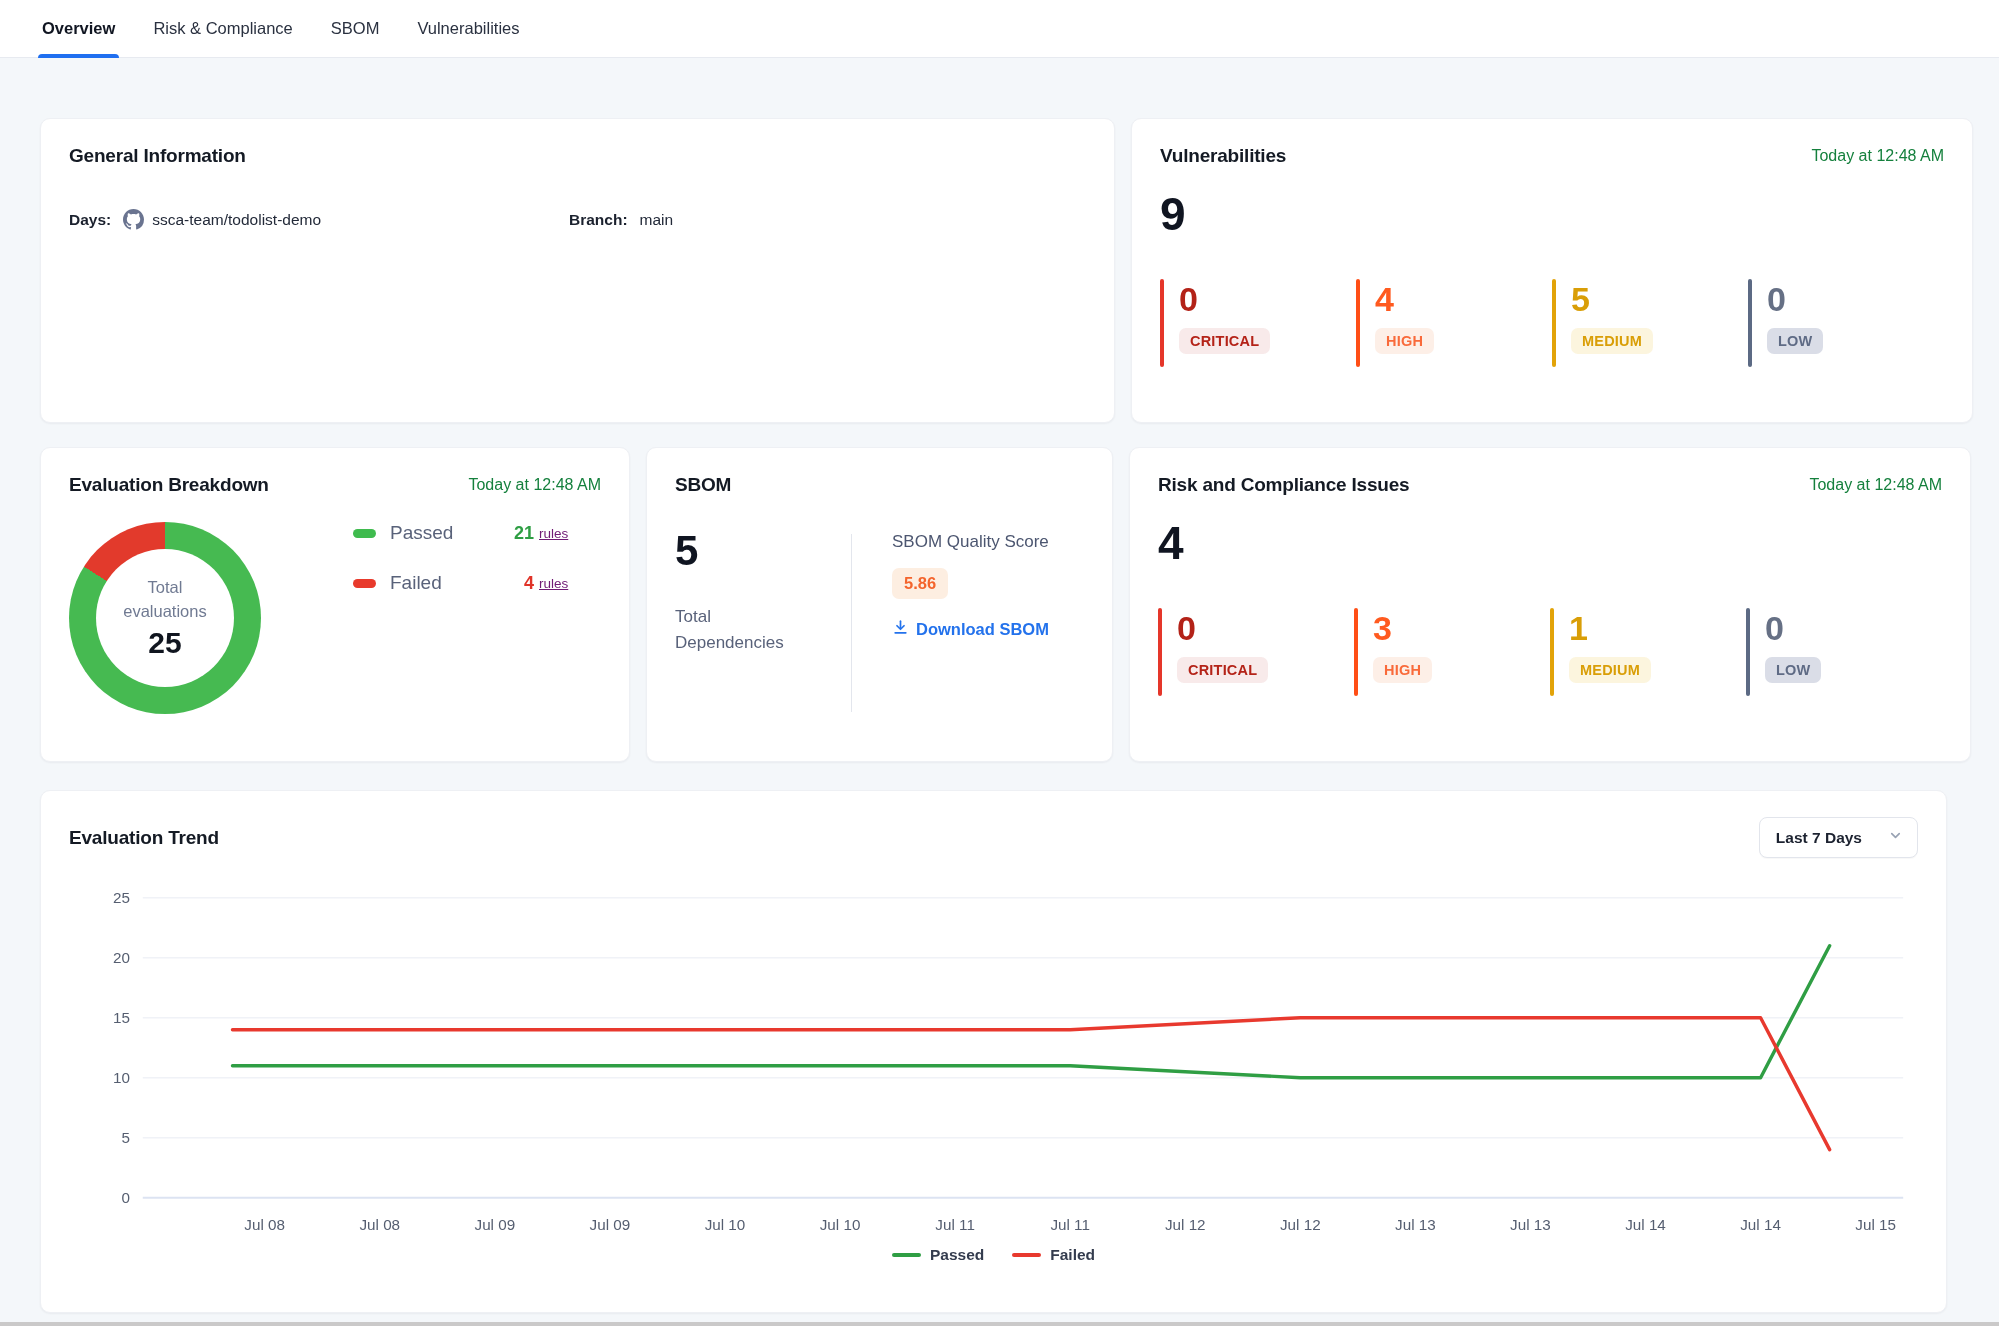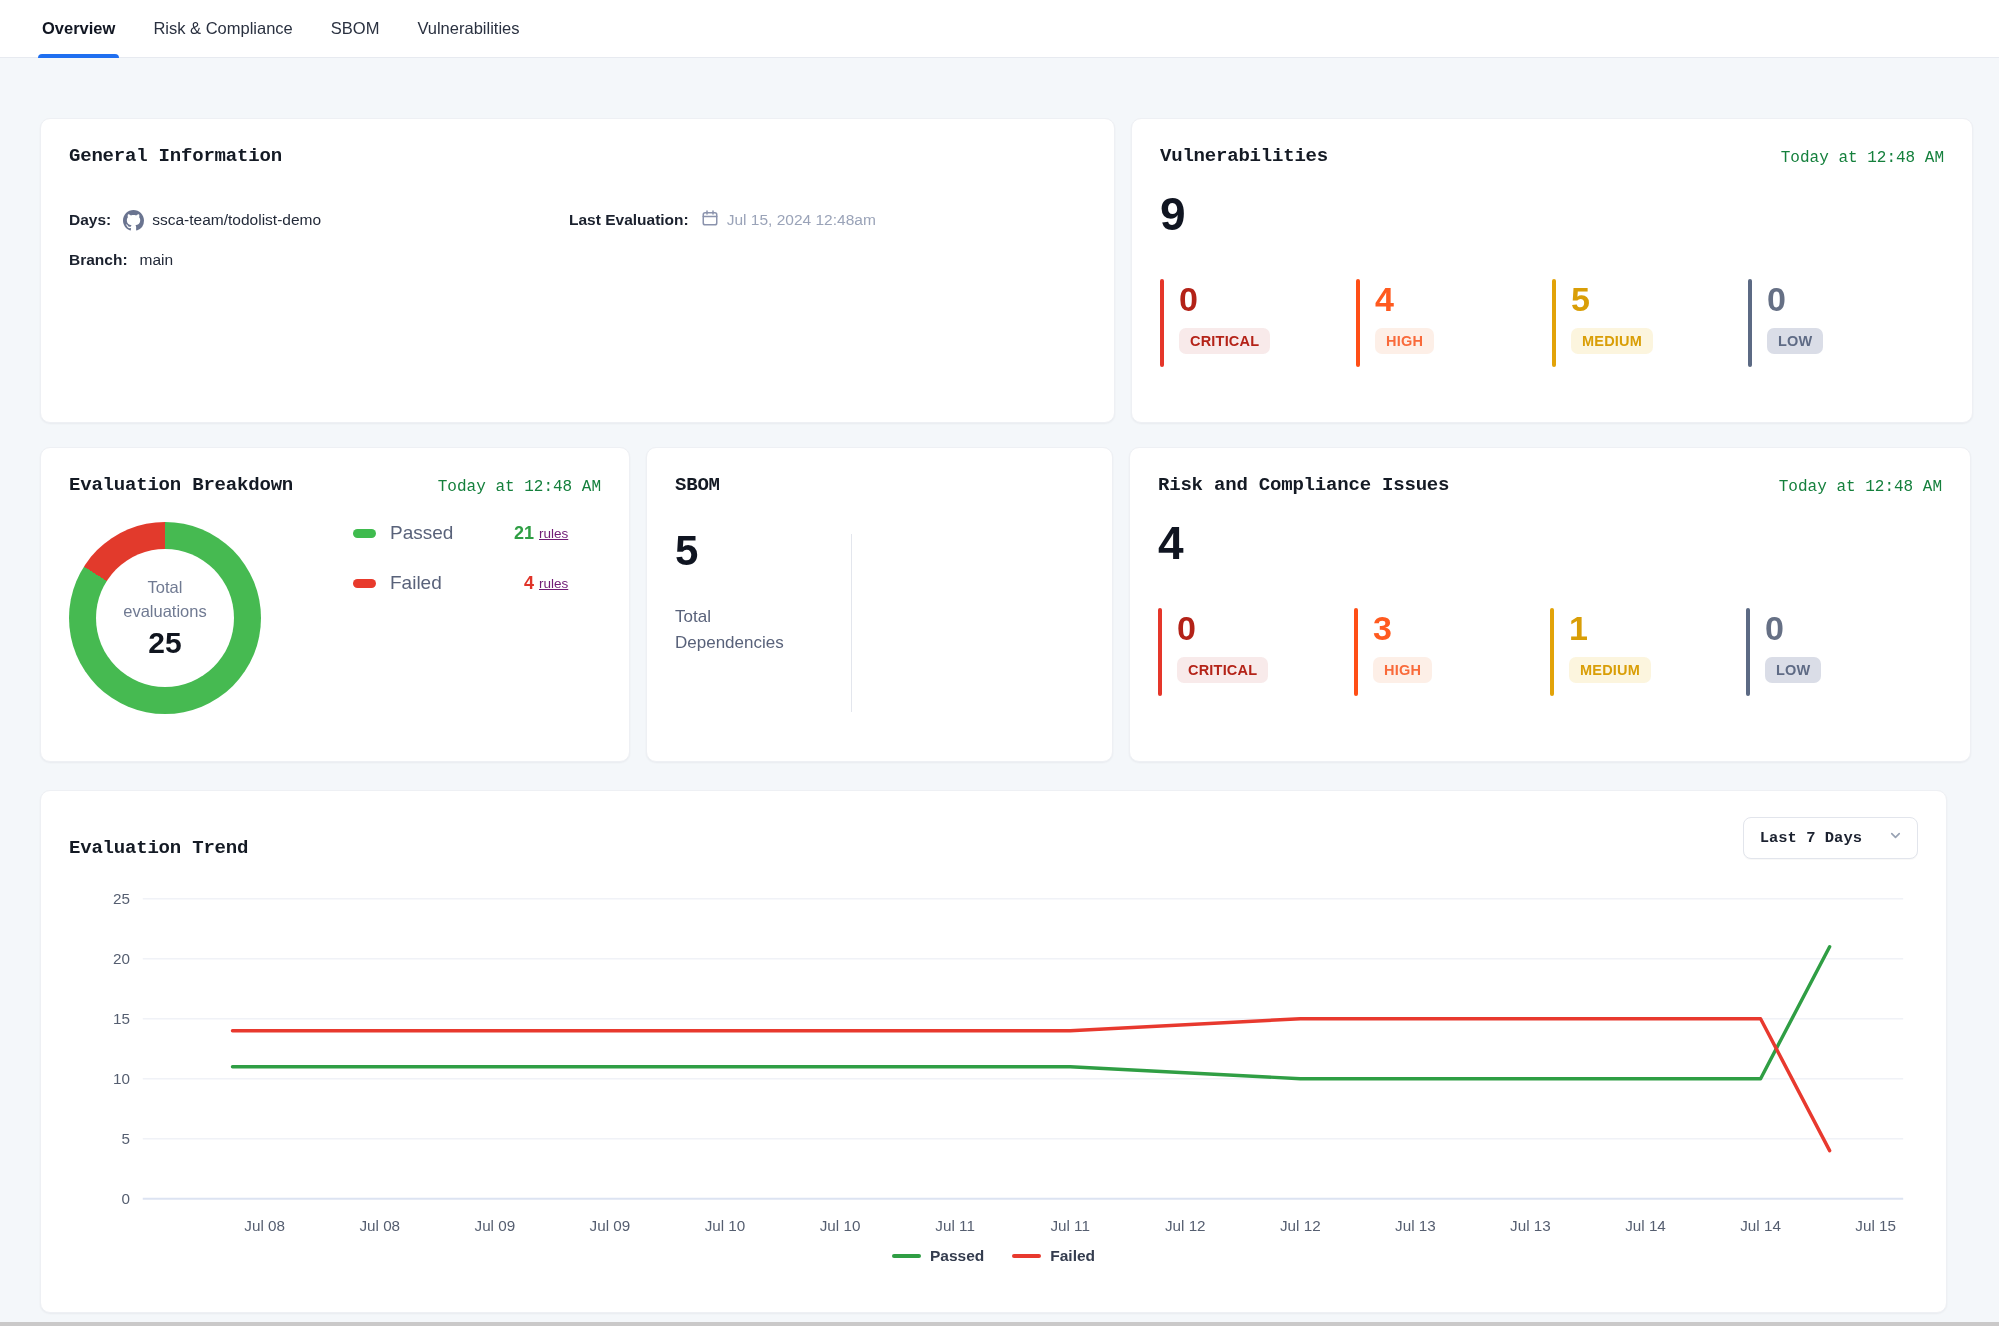--- a/index.html
+++ b/index.html
@@ -51,22 +51,21 @@
     border-radius:10px;
     box-shadow:0 1px 2px rgba(16,24,40,.05);
     padding:26px 28px;
   }
   .row1 .card { height:305px; }
   .row2 .card { height:315px; }
   .row3 .card { height:523px; }
   .card-head {
     display:flex;
     justify-content:space-between;
-    align-items:flex-end;
-    font-family:Liberation Mono, monospace;
+    align-items:center;
   }
   .card-title {
     font-size:19px;
     font-weight:bold;
     color:#141a24;
     letter-spacing:-.2px;
   }
   .timestamp { font-size:16px; color:#15803d; }
   
   .gi-grid { margin-top:42px; display:grid; grid-template-columns:500px 1fr; row-gap:20px; }
@@ -212,34 +211,20 @@
           <span class="gi-value">
             <span class="gh-icon">
               <svg width="21" height="21" viewBox="0 0 16 16" fill="#6a7490">
                   <path d="M8 0C3.58 0 0 3.58 0 8c0 3.54 2.29 6.53 5.47 7.59.4.07.55-.17.55-.38 0-.19-.01-.82-.01-1.49-2.01.37-2.53-.49-2.69-.94-.09-.23-.48-.94-.82-1.13-.28-.15-.68-.52-.01-.53.63-.01 1.08.58 1.23.82.72 1.21 1.87.87 2.33.66.07-.52.28-.87.51-1.07-1.78-.2-3.64-.89-3.64-3.95 0-.87.31-1.59.82-2.15-.08-.2-.36-1.02.08-2.12 0 0 .67-.21 2.2.82.64-.18 1.32-.27 2-.27s1.36.09 2 .27c1.53-1.04 2.2-.82 2.2-.82.44 1.1.16 1.92.08 2.12.51.56.82 1.27.82 2.15 0 3.07-1.87 3.75-3.65 3.95.29.25.54.73.54 1.48 0 1.07-.01 1.93-.01 2.2 0 .21.15.46.55.38A8.01 8.01 0 0 0 16 8c0-4.42-3.58-8-8-8z"></path>
                 </svg>
             </span>
             <span>ssca-team/todolist-demo</span>
           </span>
         </div>
         <div class="gi-pair">
-          <span class="gi-label">Last Evaluation:</span>
-          <span class="gi-date">
-            <span>
-              <svg width="18" height="18" viewBox="0 0 24 24" fill="none" stroke="#8b93ad" stroke-width="2" stroke-linecap="round">
-                  <rect x="3" y="5" width="18" height="16" rx="2.5"></rect>
-                  <line x1="3" y1="10" x2="21" y2="10"></line>
-                  <line x1="8" y1="2.5" x2="8" y2="6.5"></line>
-                  <line x1="16" y1="2.5" x2="16" y2="6.5"></line>
-                </svg>
-            </span>
-            <span>Jul 15, 2024 12:48am</span>
-          </span>
-        </div>
-        <div class="gi-pair">
           <span class="gi-label">Branch:</span>
           <span class="gi-value">
               <span>main</span>
             </span>
         </div>
       </div>
     </section>
 
     <section class="card">
       <div class="card-head">
@@ -314,20 +299,34 @@
     <section class="card">
       <div class="card-head">
         <div class="card-title">SBOM</div>
       </div>
       <div class="sbom-body">
         <div class="sbom-left">
           <div class="sbom-total">5</div>
           <div class="sbom-total-label">Total Dependencies</div>
         </div>
         <div class="sbom-divider"></div>
+        <div class="sbom-right">
+          <div class="sbom-score-label">SBOM Quality Score</div>
+          <div class="score-badge">5.86</div>
+          <div class="download-link">
+            <span>
+              <svg width="17" height="17" viewBox="0 0 24 24" fill="none" stroke="#2372ec" stroke-width="2.4" stroke-linecap="round" stroke-linejoin="round">
+                  <path d="M12 3v10"></path>
+                  <path d="M7 9.5l5 5 5-5"></path>
+                  <path d="M4.5 19.5h15"></path>
+                </svg>
+            </span>
+            <span>Download SBOM</span>
+          </div>
+        </div>
       </div>
     </section>
 
     <section class="card">
       <div class="card-head">
         <div class="card-title">Risk and Compliance Issues</div>
         <div class="timestamp">Today at 12:48 AM</div>
       </div>
       <div class="big-total">4</div>
       <div class="sev-row">

